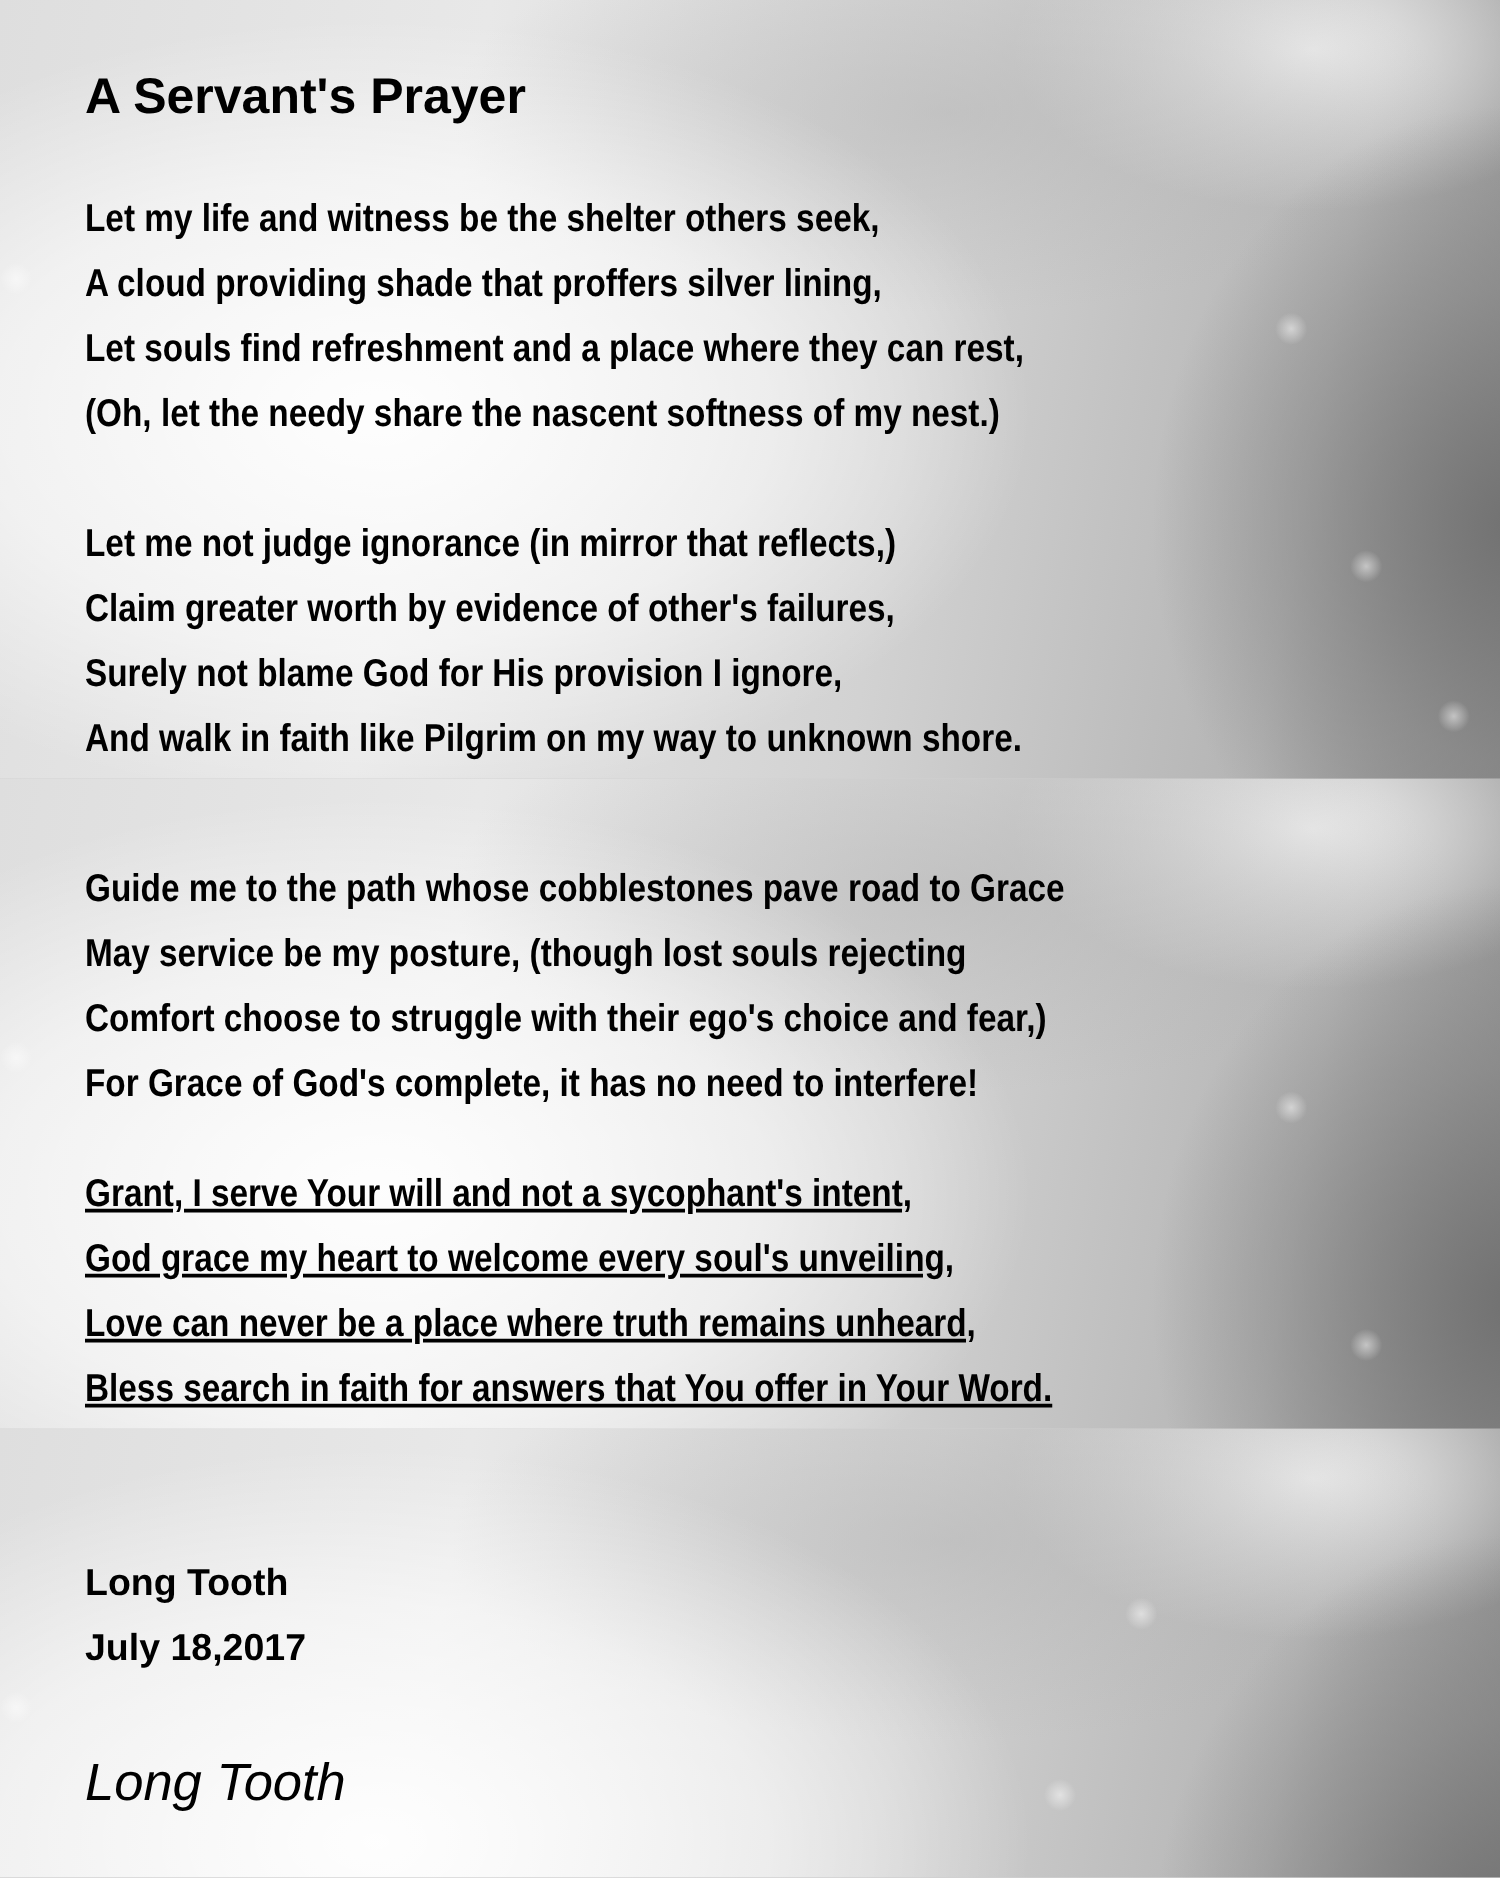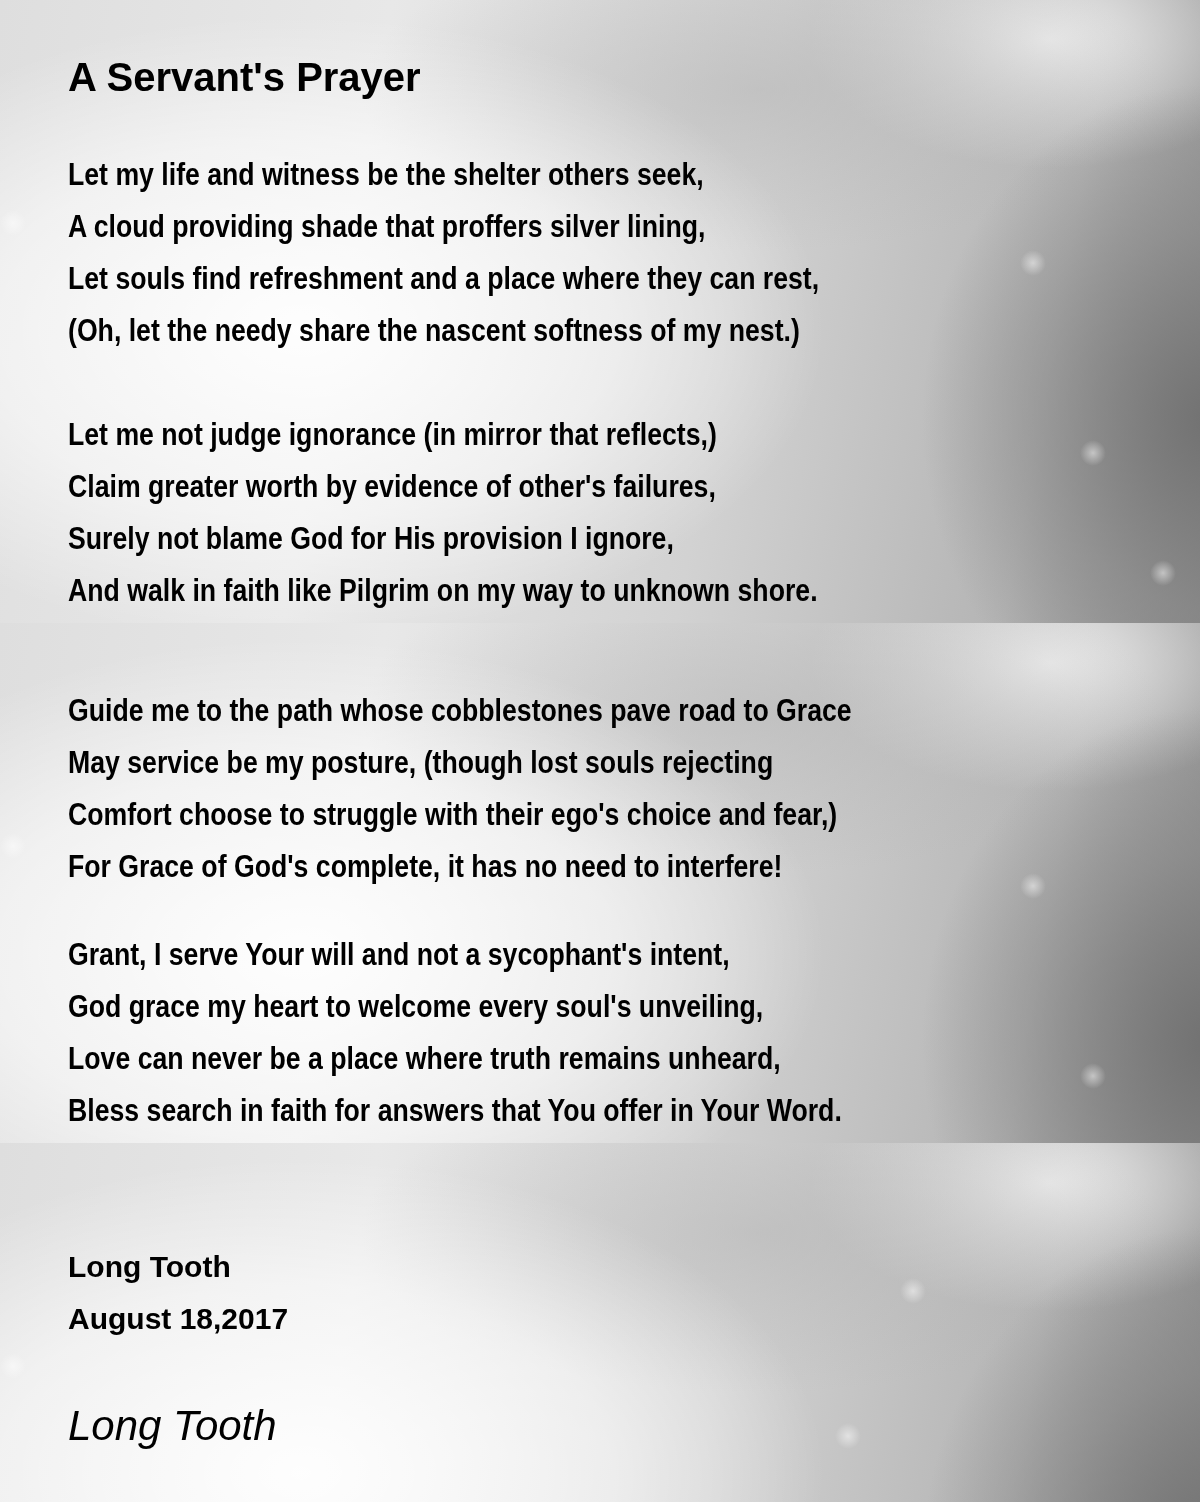--- a/index.html
+++ b/index.html
@@ -72,21 +72,21 @@
     line-height: 52px;
     font-size: 31px;
     font-weight: bold;
     white-space: nowrap;
     transform-origin: left center;
     transform: scaleX(0.86);
   }
   .s1 { top: 149px; }
   .s2 { top: 409px; }
   .s3 { top: 685px; }
-  .s4 { top: 929px; }
+  .s4 { top: 929px; text-decoration: underline; }
 
   .author-block {
     position: absolute;
     left: 68px;
     top: 1241px;
   }
   .author-line {
     display: block;
     height: 52px;
     line-height: 52px;
@@ -154,17 +154,17 @@
 
   <div class="stanza s4">
     <span class="line">Grant, I serve Your will and not a sycophant's intent,</span>
     <span class="line">God grace my heart to welcome every soul's unveiling,</span>
     <span class="line">Love can never be a place where truth remains unheard,</span>
     <span class="line">Bless search in faith for answers that You offer in Your Word.</span>
   </div>
 
   <div class="author-block">
     <span class="author-line">Long Tooth</span>
-    <span class="author-line">August 18,2017</span>
+    <span class="author-line">July 18,2017</span>
   </div>
 
   <div class="signature">Long Tooth</div>
 </main>
 
 </body></html>

